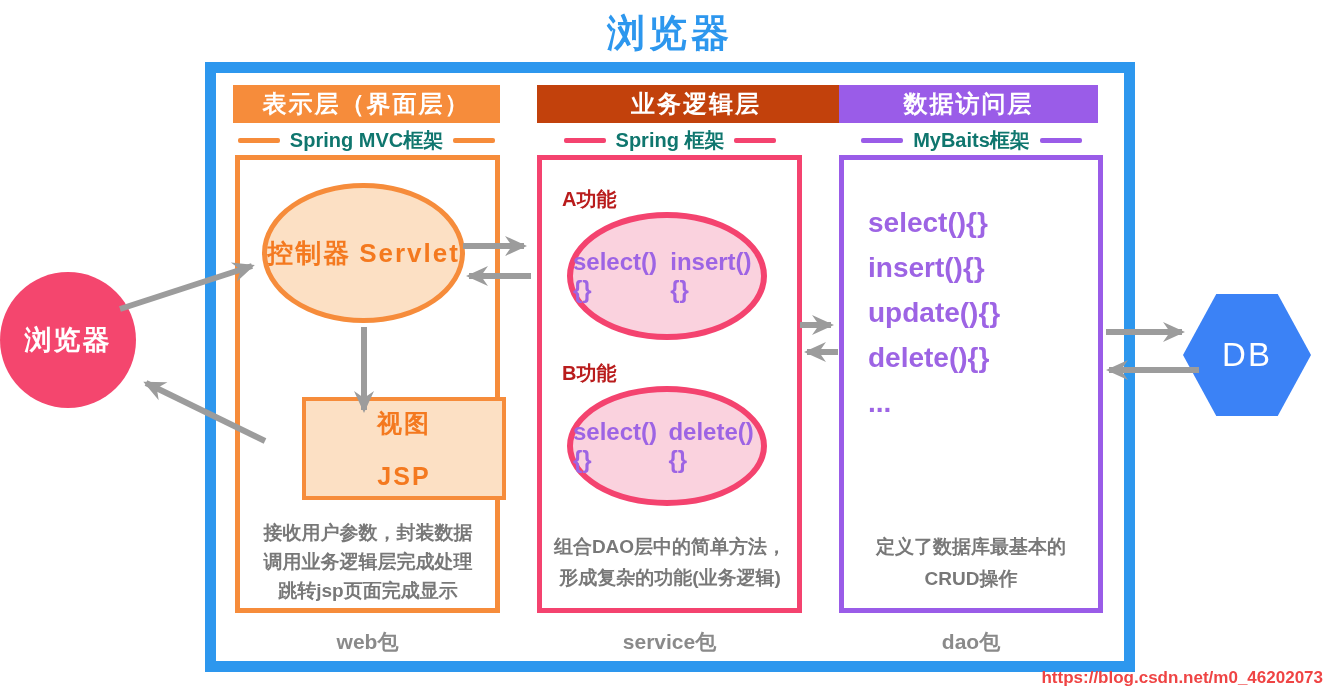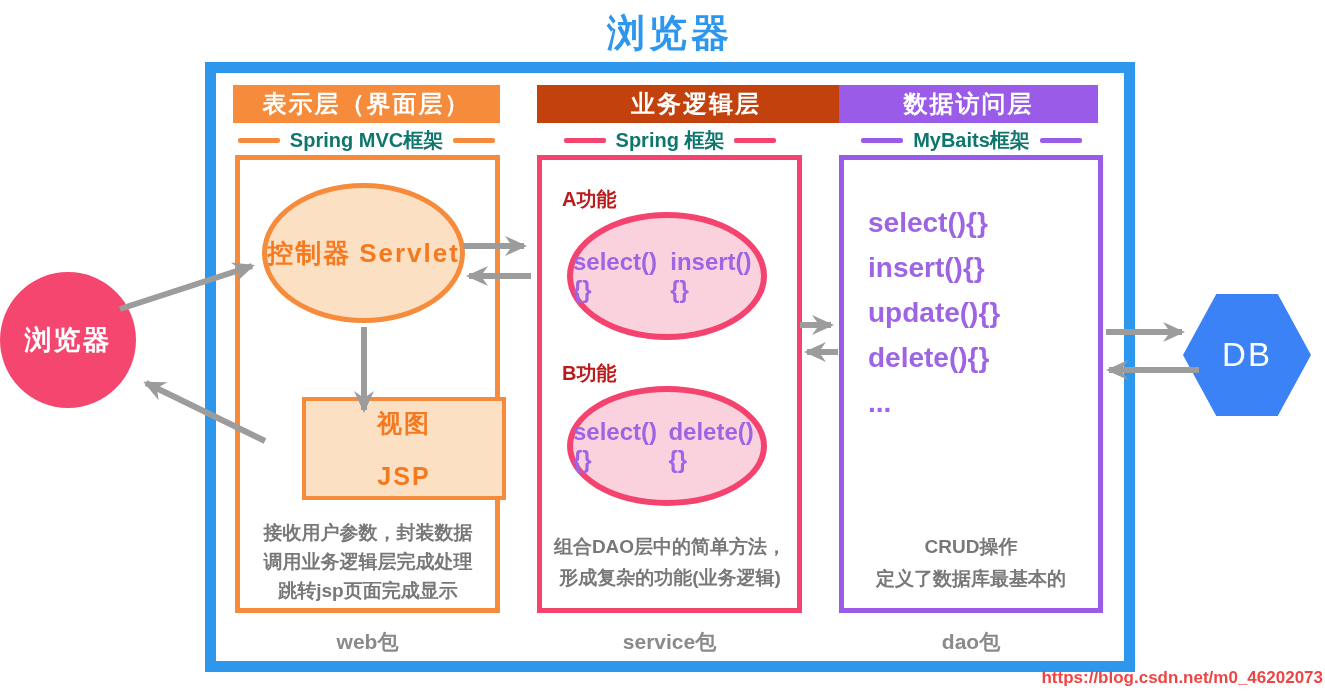--- a/index.html
+++ b/index.html
@@ -135,22 +135,22 @@
   </div>
 
   <div class="dao-methods">
     <div>select(){}</div>
     <div>insert(){}</div>
     <div>update(){}</div>
     <div>delete(){}</div>
     <div>...</div>
   </div>
   <div class="desc desc-3">
+    <div>定义了数据库最基本的</div>
     <div>CRUD操作</div>
-    <div>定义了数据库最基本的</div>
   </div>
 
   <div class="pkg-label pkg-1">web包</div>
   <div class="pkg-label pkg-2">service包</div>
   <div class="pkg-label pkg-3">dao包</div>
 
   <div class="browser-circle">浏览器</div>
   <div class="db-hex">DB</div>
 
   <svg class="arrows" viewBox="0 0 1325 697" xmlns="http://www.w3.org/2000/svg">

